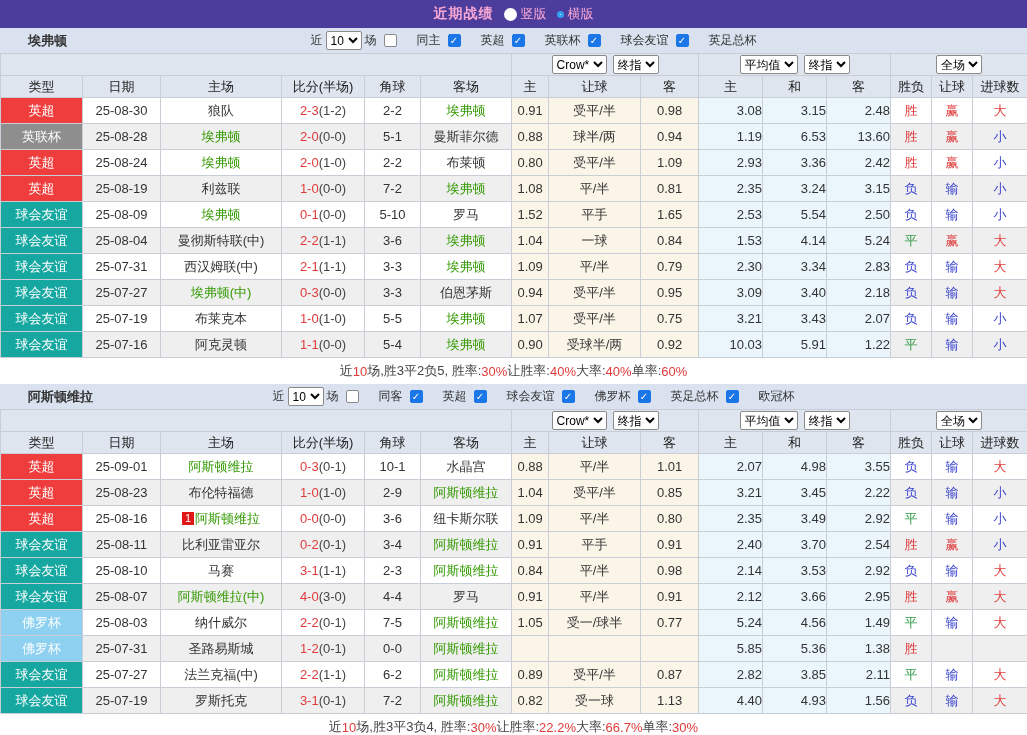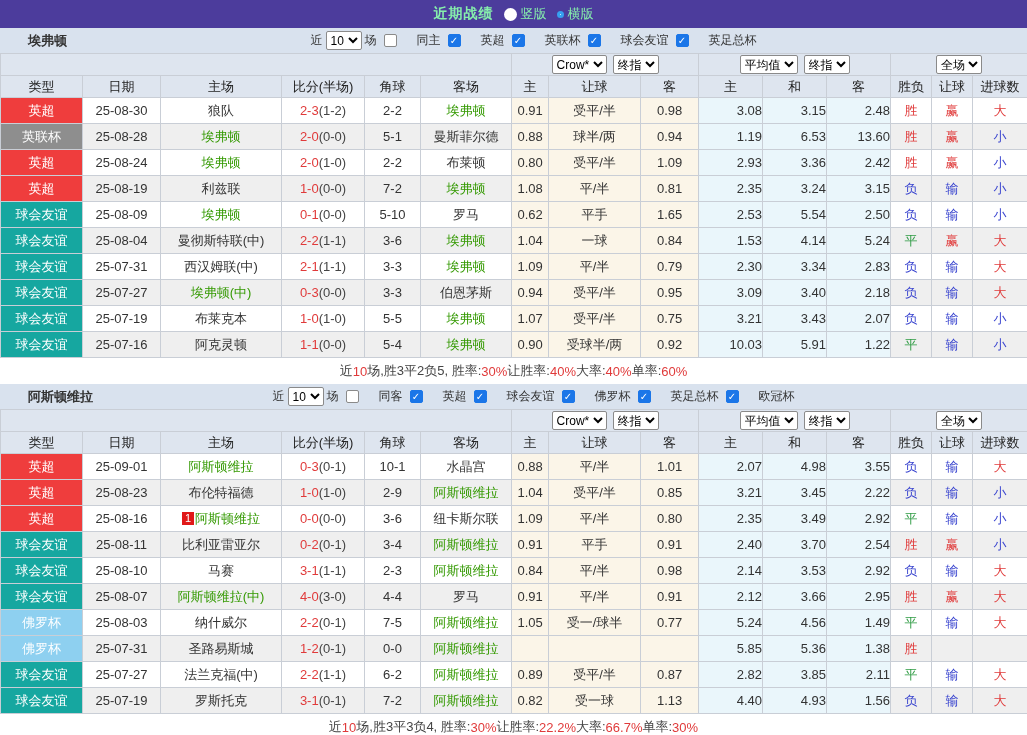--- a/index.html
+++ b/index.html
@@ -1,20 +1,20 @@
 <!DOCTYPE html>
 <html><head>
 <meta charset="utf-8">
 <style>
   * { box-sizing: border-box; margin: 0; padding: 0; }
   html,body { width: 1027px; background: #fff; }
   body { font-family: "Liberation Sans", "DejaVu Sans", sans-serif; color: #333; }
 
   .titlebar {
-    height: 28px; background: #4c3c9c; color: #86efac;
+    height: 28px; background: #4c3c9c; color: #f9a8d4;
     display: flex; align-items: center; justify-content: center; gap: 10px;
     font-size: 14px;
   }
   .titlebar .title { font-weight: bold; letter-spacing: 1px; }
   .radio-wrap { display: inline-flex; align-items: center; gap: 4px; font-size: 13px; cursor: default; }
   .rdot { display: inline-block; width: 13px; height: 13px; border-radius: 50%; background: #fff; }
   .rdot.sel { width: 7px; height: 7px; border: 3px solid #36a0f0; background: #fff; }
 
   .filterbar {
     height: 25px; background: #d9e2ee; position: relative;
@@ -230,21 +230,21 @@
             <td class="res-l">输</td>
             <td class="res-l">小</td>
           </tr>
           <tr class="odd">
             <td class="badge" style="background: rgb(22, 167, 160);">球会友谊</td>
             <td>25-08-09</td>
             <td><span class="focus-team">埃弗顿</span></td>
             <td><span class="ft">0-1</span><span class="ht">(0-0)</span></td>
             <td>5-10</td>
             <td><span class="plain-team">罗马</span></td>
-            <td class="cream">0.62</td>
+            <td class="cream">1.52</td>
             <td class="cream">平手</td>
             <td class="cream">1.65</td>
             <td class="pale">2.53</td>
             <td class="pale">5.54</td>
             <td class="pale">2.50</td>
             <td class="res-l">负</td>
             <td class="res-l">输</td>
             <td class="res-l">小</td>
           </tr>
           <tr class="even">

